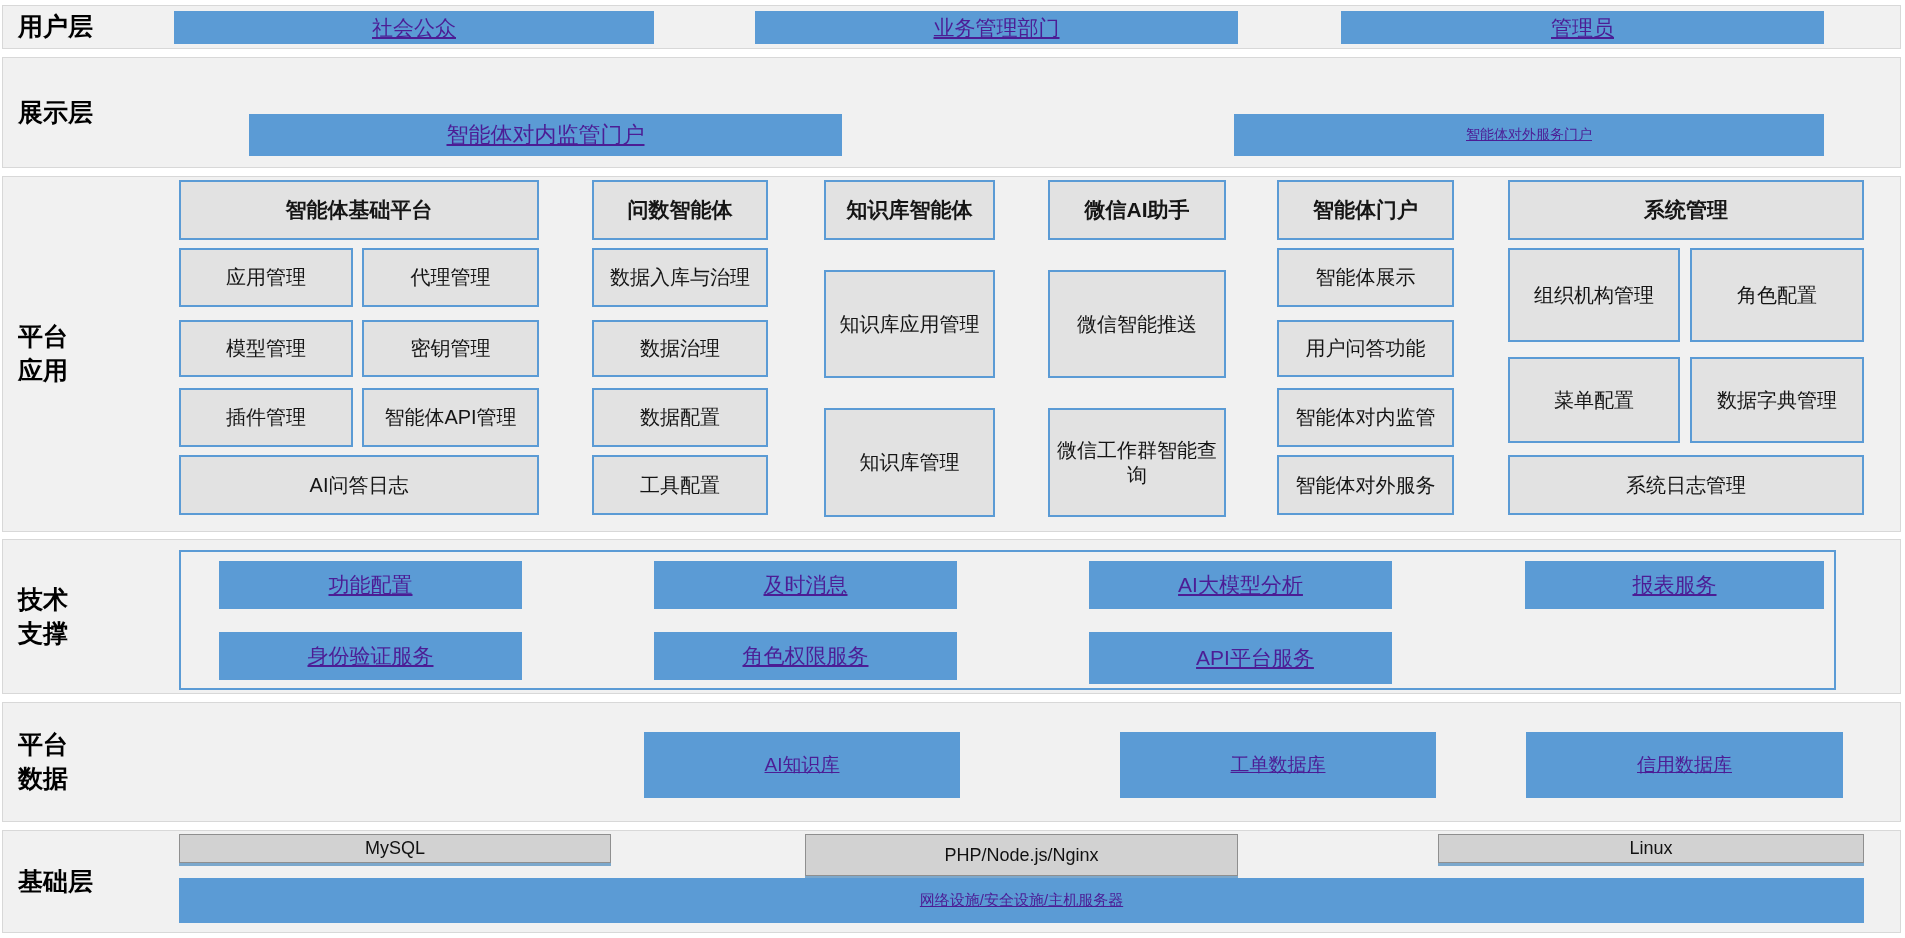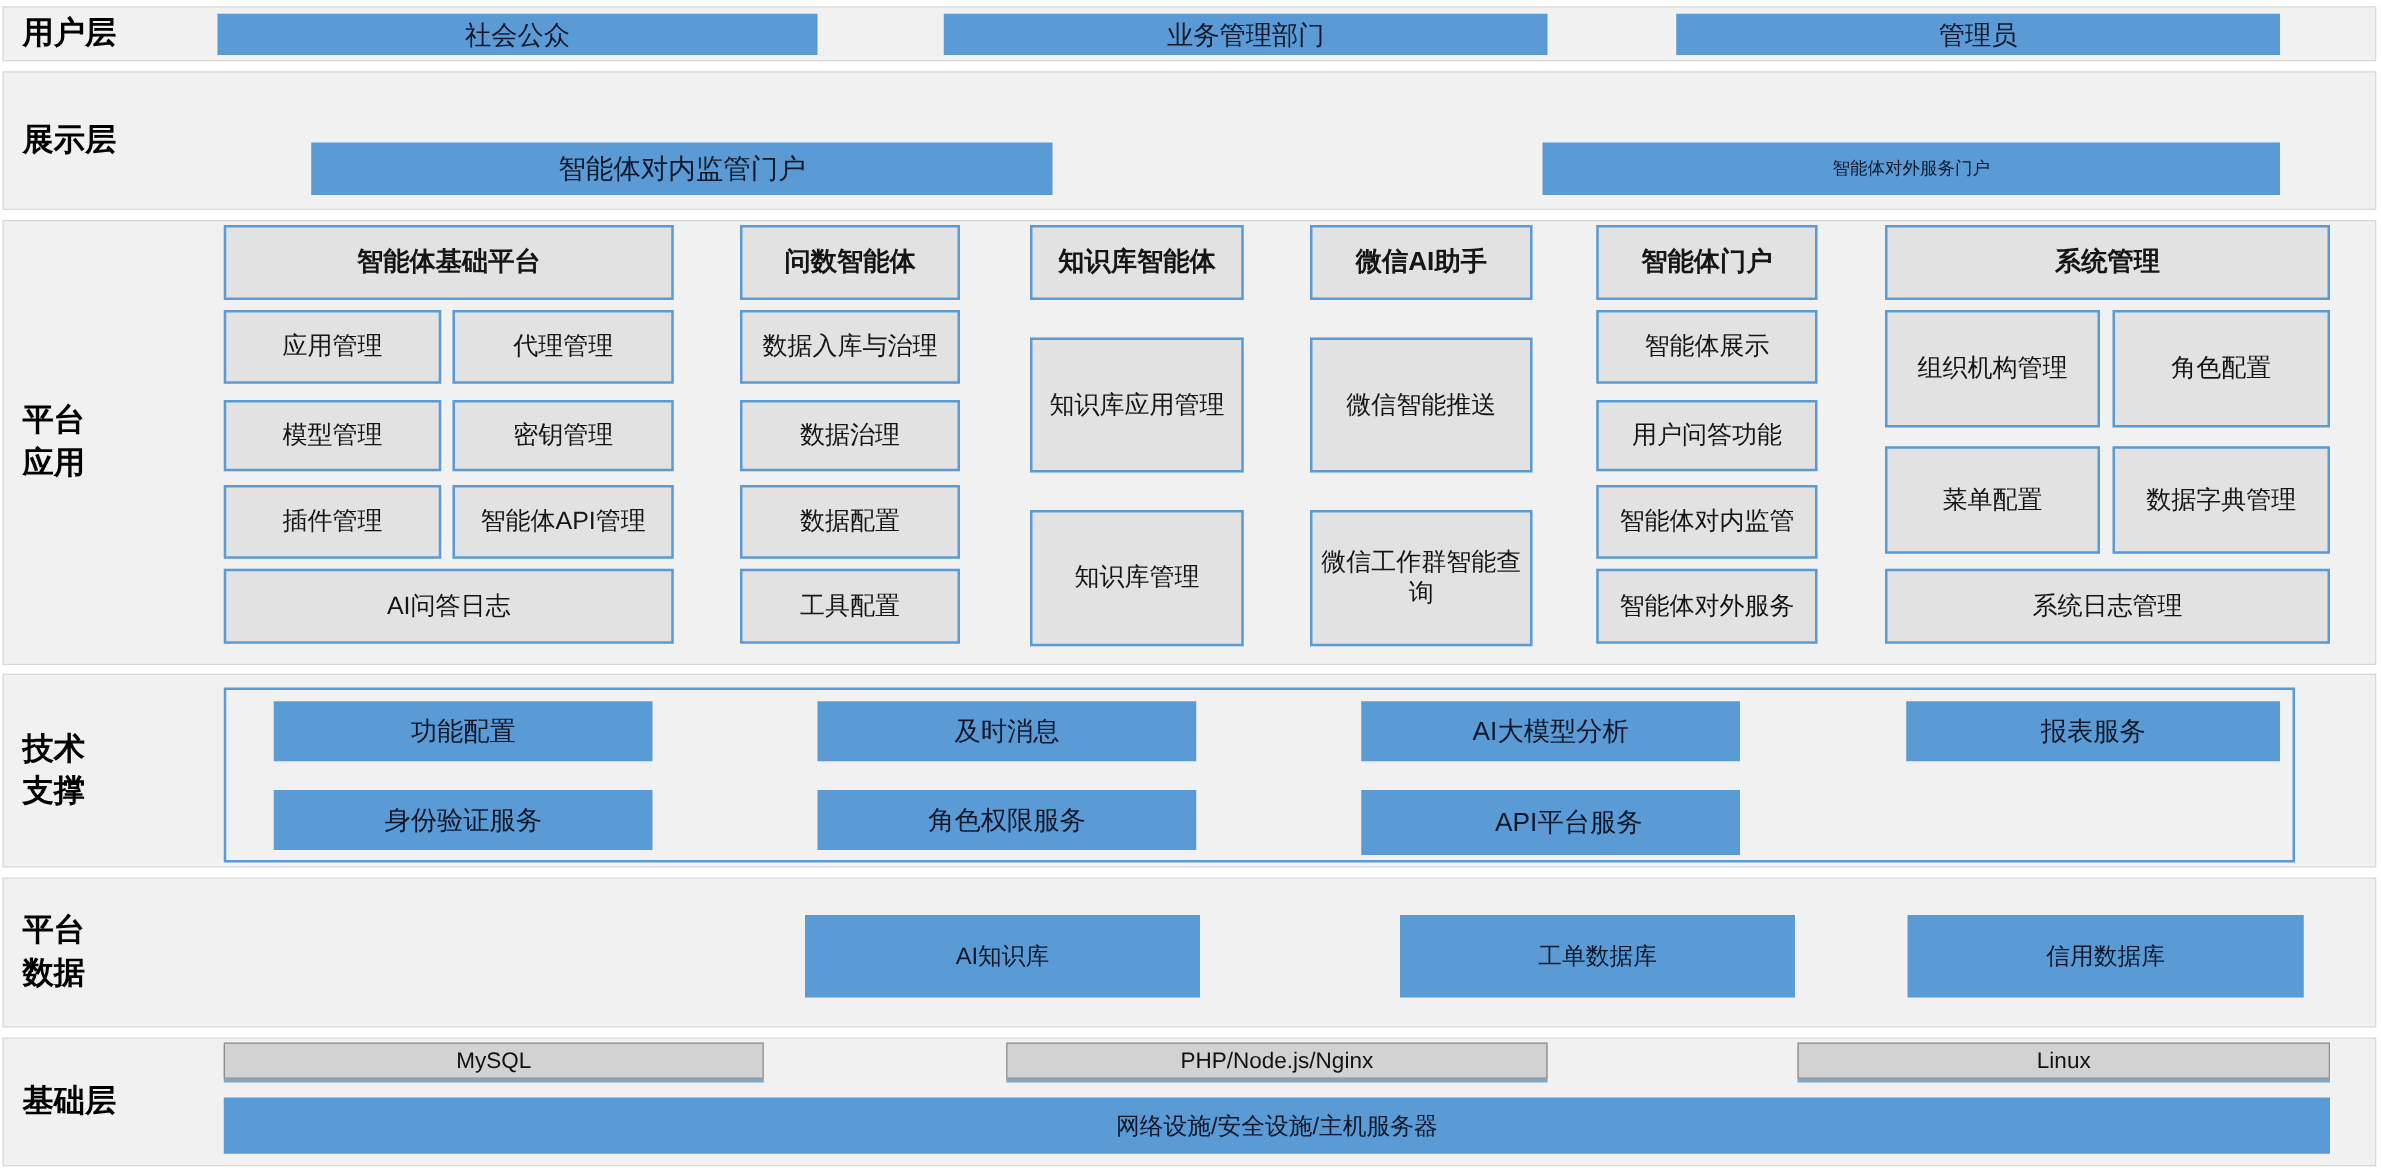--- a/index.html
+++ b/index.html
@@ -19,23 +19,24 @@
   }
   .layer-label{
     position:absolute;left:18px;width:110px;
     display:flex;flex-direction:column;justify-content:center;align-items:flex-start;
     font-size:25px;font-weight:bold;line-height:1.35;color:#000;
   }
   .bluebox{
     position:absolute;
     background:#5b9bd5;
     display:flex;align-items:center;justify-content:center;
-    text-align:center;color:#0f172a;
+    text-align:center;color:#4c1d95;
     font-size:21px;
     box-sizing:border-box;
+    text-decoration:underline;
   }
   .graybox{
     position:absolute;
     background:#e2e2e2;
     border:2px solid #5b9bd5;
     display:flex;align-items:center;justify-content:center;
     text-align:center;color:#151515;
     font-size:20px;line-height:1.25;
     padding:0 6px;
     box-sizing:border-box;
@@ -142,17 +143,17 @@
   <div class="bluebox" style="left:1525px;top:561px;width:299px;height:48px;">报表服务</div>
   <div class="bluebox" style="left:219px;top:632px;width:303px;height:48px;">身份验证服务</div>
   <div class="bluebox" style="left:654px;top:632px;width:303px;height:48px;">角色权限服务</div>
   <div class="bluebox" style="left:1089px;top:632px;width:303px;height:52px;padding-left:29px;">API平台服务</div>
 
   <div class="bluebox" style="left:644px;top:732px;width:316px;height:66px;font-size:19px;">AI知识库</div>
   <div class="bluebox" style="left:1086px;top:732px;width:316px;height:66px;font-size:19px;margin-left:34px;">工单数据库</div>
   <div class="bluebox" style="left:1526px;top:732px;width:317px;height:66px;font-size:19px;">信用数据库</div>
 
   <div class="infrabox" style="left:179px;top:834px;width:432px;height:29px;">MySQL</div>
-  <div class="infrabox" style="left:805px;top:834px;width:433px;height:29px;">PHP/Node.js/Nginx</div>
+  <div class="infrabox" style="left:805px;top:834px;width:433px;height:42px;">PHP/Node.js/Nginx</div>
   <div class="infrabox" style="left:1438px;top:834px;width:426px;height:29px;">Linux</div>
-  <div class="bluebox" style="left:179px;top:878px;width:1685px;height:45px;font-size:19px;">网络设施/安全设施/主机服务器</div>
+  <div class="bluebox" style="left:179px;top:878px;width:1685px;height:45px;font-size:15px;">网络设施/安全设施/主机服务器</div>
 
 </div>
 
 </body></html>

